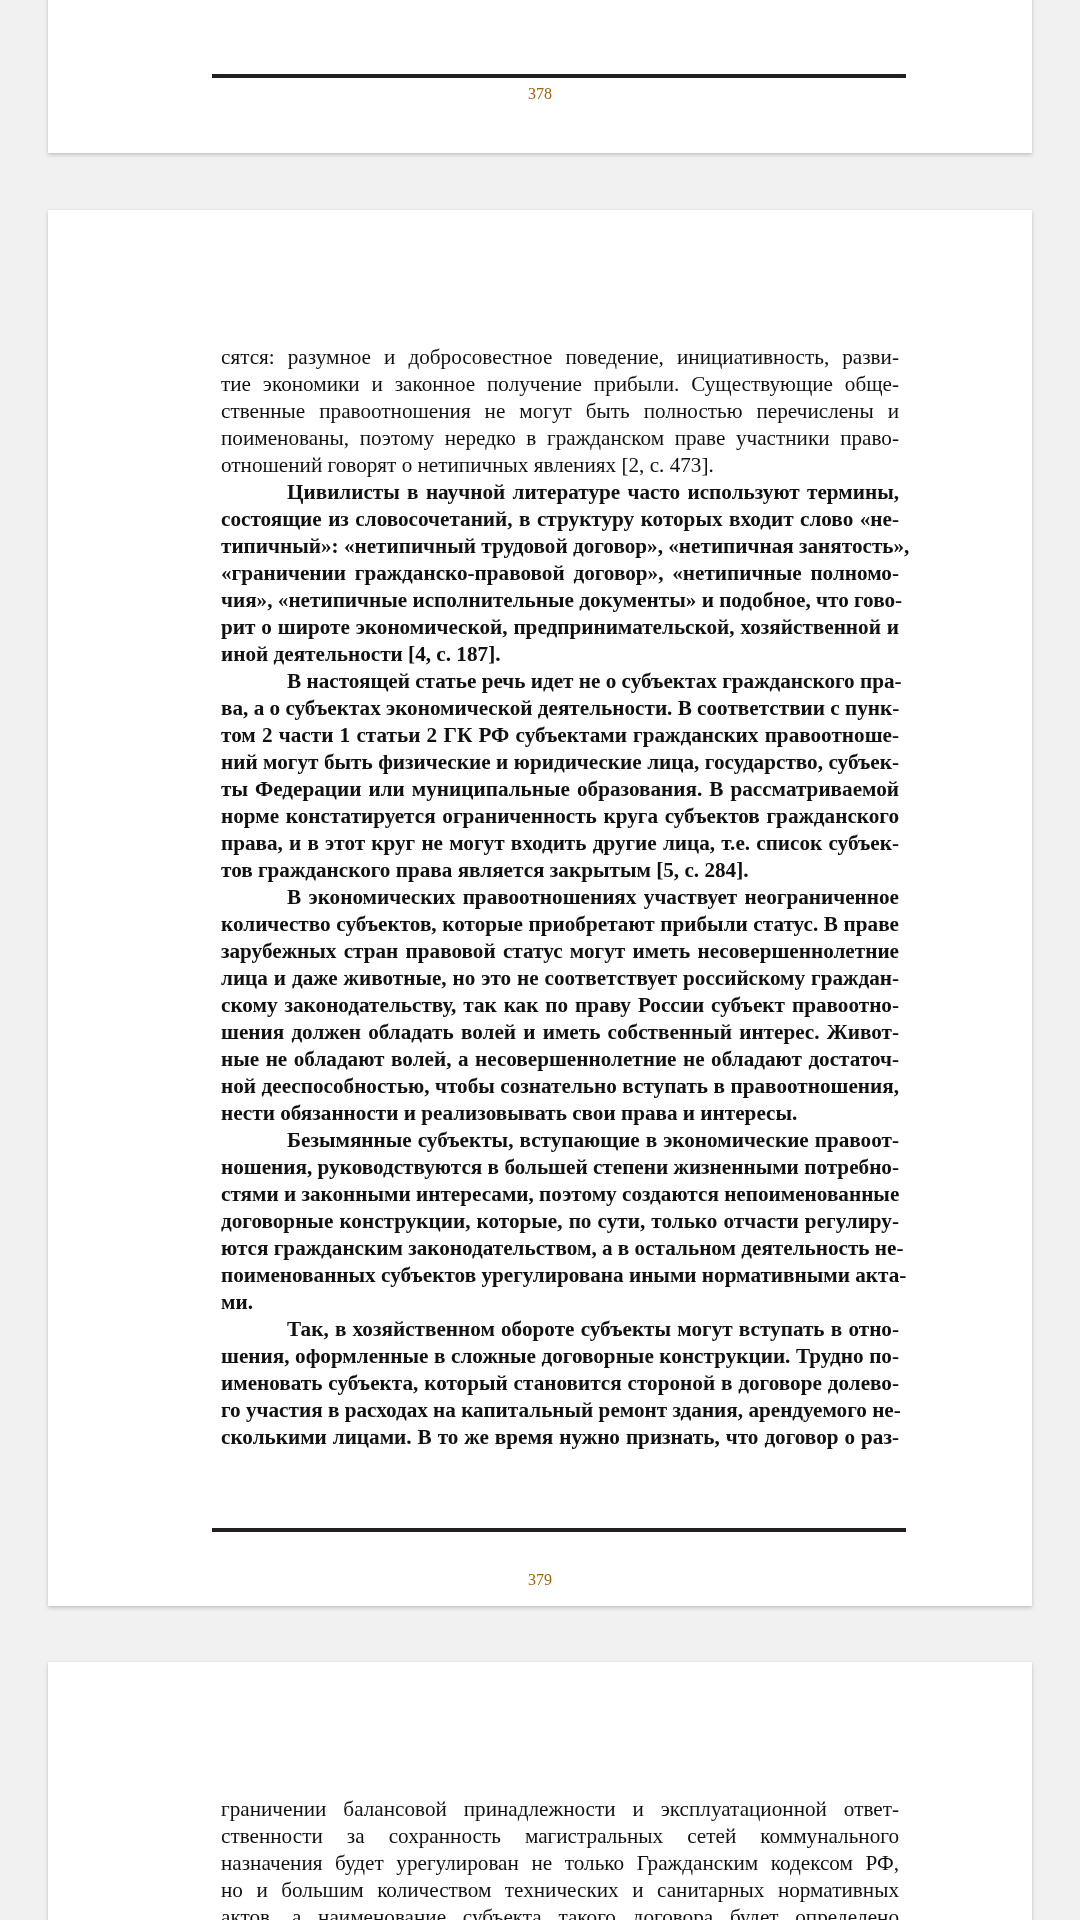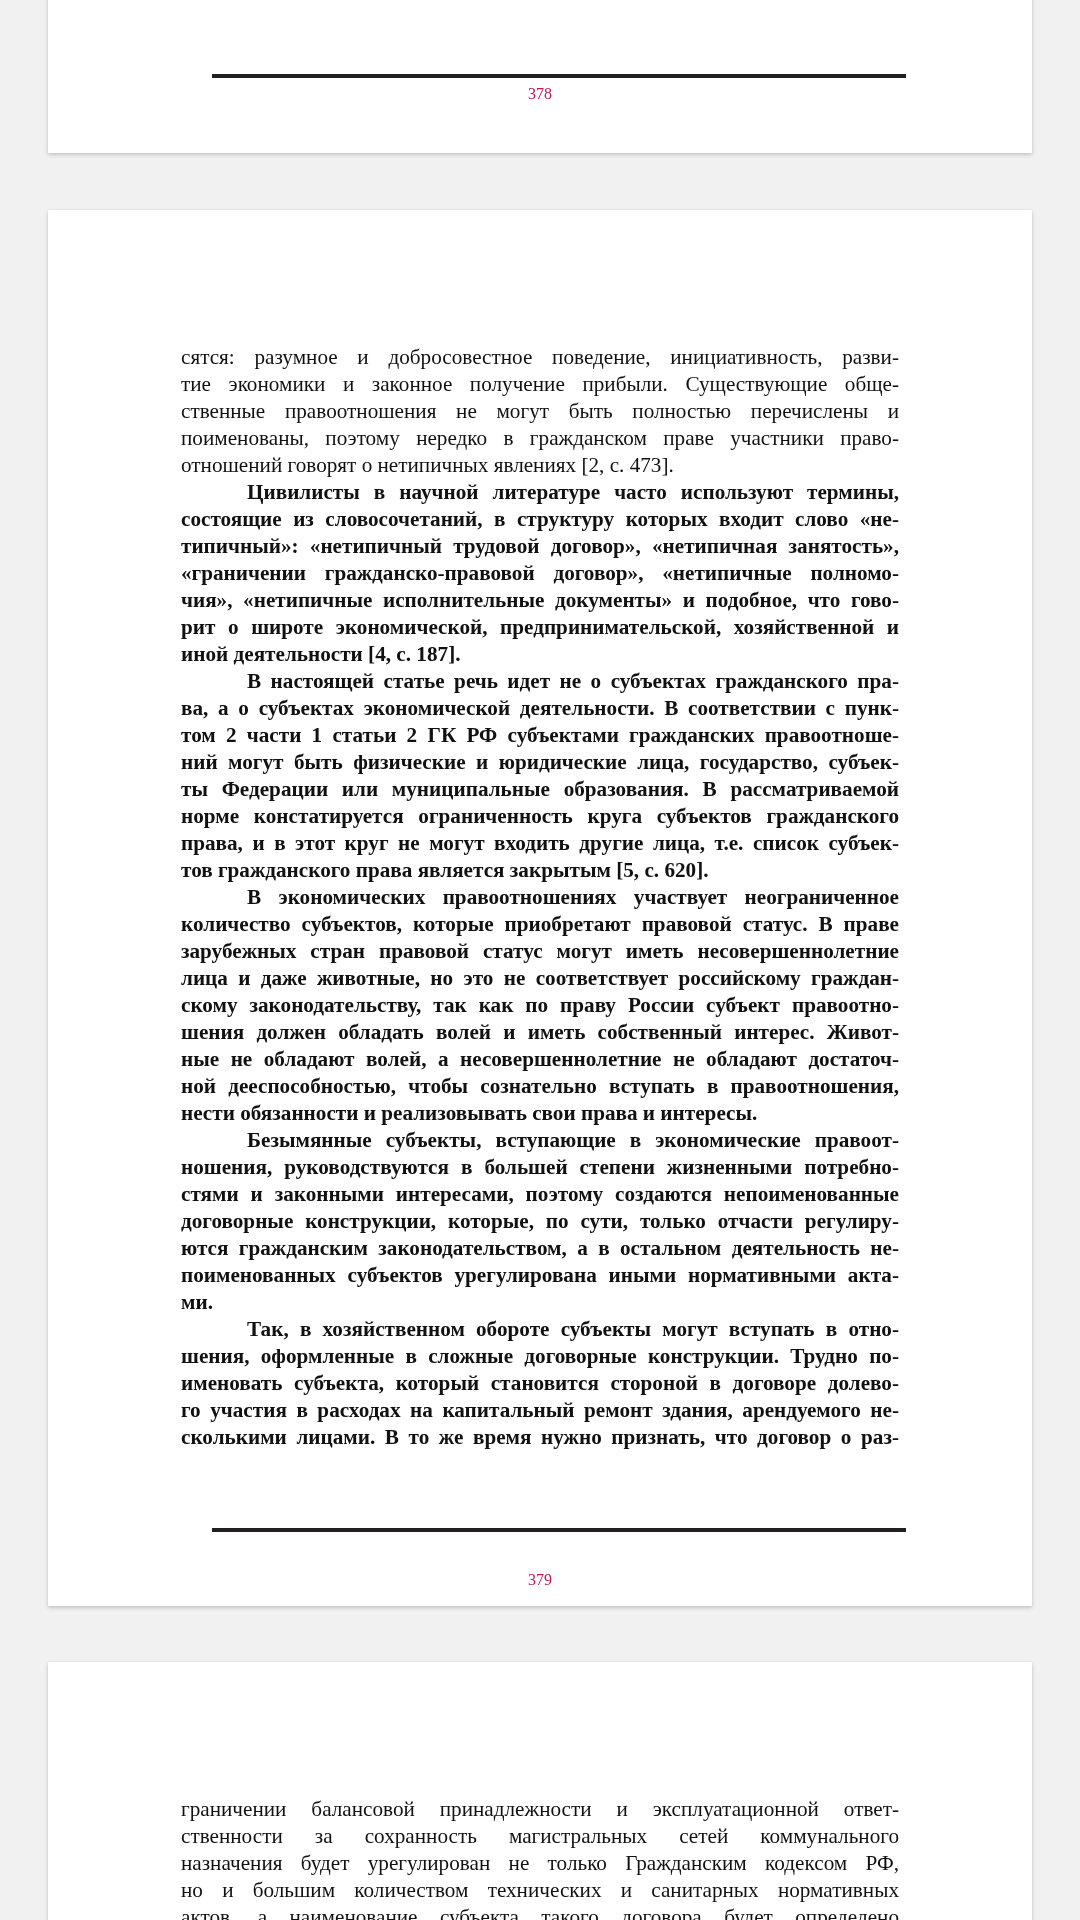--- a/index.html
+++ b/index.html
@@ -25,40 +25,40 @@
     position: absolute;
     left: 164px; width: 694px; height: 4px;
     background: #231f20;
   }
   .page-number {
     position: absolute;
     left: 0; width: 984px;
     text-align: center;
     font-size: 16px;
     font-family: "Liberation Serif", serif;
-    color: #be185d;
+    color: #a16207;
   }
   #page-378 .footer-rule { top: 84px; }
   #page-378 .page-number { top: 95px; }
   #page-379 .footer-rule { top: 1318px; }
   #page-379 .page-number { top: 1329px; margin-top: 32px; }
 
   .body-text {
     position: absolute;
     left: 133px; width: 718px;
     font-size: 21.2px;
     line-height: 27px;
     text-align: justify;
     hyphens: manual;
   }
   #page-379 .body-text { top: 134px; }
   #page-380 .body-text { top: 134px; }
   .body-text p { margin: 0; }
   .body-text p.indent { text-indent: 66px; font-weight: bold; }
-  .line { display: block; text-align: justify; text-align-last: justify; white-space: nowrap; }
+  .line { display: block; text-align: justify; text-align-last: justify; white-space: nowrap; margin-left: 40px; }
   .line.last { text-align-last: left; }
 </style>
 </head>
 <body>
 
 <div class="page" id="page-378">
   <div class="footer-rule"></div>
   <div class="page-number">378</div>
 </div>
 
@@ -81,25 +81,25 @@
         <span class="line last">иной деятельности [4, с. 187].</span>
       </p>
       <p class="indent" style="text-indent: 0px;">
         <span class="line" style="padding-left: 66px;">В настоящей статье речь идет не о субъектах гражданского пра-</span>
         <span class="line">ва, а о субъектах экономической деятельности. В соответствии с пунк-</span>
         <span class="line">том 2 части 1 статьи 2 ГК РФ субъектами гражданских правоотноше-</span>
         <span class="line">ний могут быть физические и юридические лица, государство, субъек-</span>
         <span class="line">ты Федерации или муниципальные образования. В рассматриваемой</span>
         <span class="line">норме констатируется ограниченность круга субъектов гражданского</span>
         <span class="line">права, и в этот круг не могут входить другие лица, т.е. список субъек-</span>
-        <span class="line last">тов гражданского права является закрытым [5, с. 620].</span>
+        <span class="line last">тов гражданского права является закрытым [5, с. 284].</span>
       </p>
       <p class="indent" style="text-indent: 0px;">
         <span class="line" style="padding-left: 66px;">В экономических правоотношениях участвует неограниченное</span>
-        <span class="line">количество субъектов, которые приобретают правовой статус. В праве</span>
+        <span class="line">количество субъектов, которые приобретают прибыли статус. В праве</span>
         <span class="line">зарубежных стран правовой статус могут иметь несовершеннолетние</span>
         <span class="line">лица и даже животные, но это не соответствует российскому граждан-</span>
         <span class="line">скому законодательству, так как по праву России субъект правоотно-</span>
         <span class="line">шения должен обладать волей и иметь собственный интерес. Живот-</span>
         <span class="line">ные не обладают волей, а несовершеннолетние не обладают достаточ-</span>
         <span class="line">ной дееспособностью, чтобы сознательно вступать в правоотношения,</span>
         <span class="line last">нести обязанности и реализовывать свои права и интересы.</span>
       </p>
       <p class="indent" style="text-indent: 0px;">
         <span class="line" style="padding-left: 66px;">Безымянные субъекты, вступающие в экономические правоот-</span>

